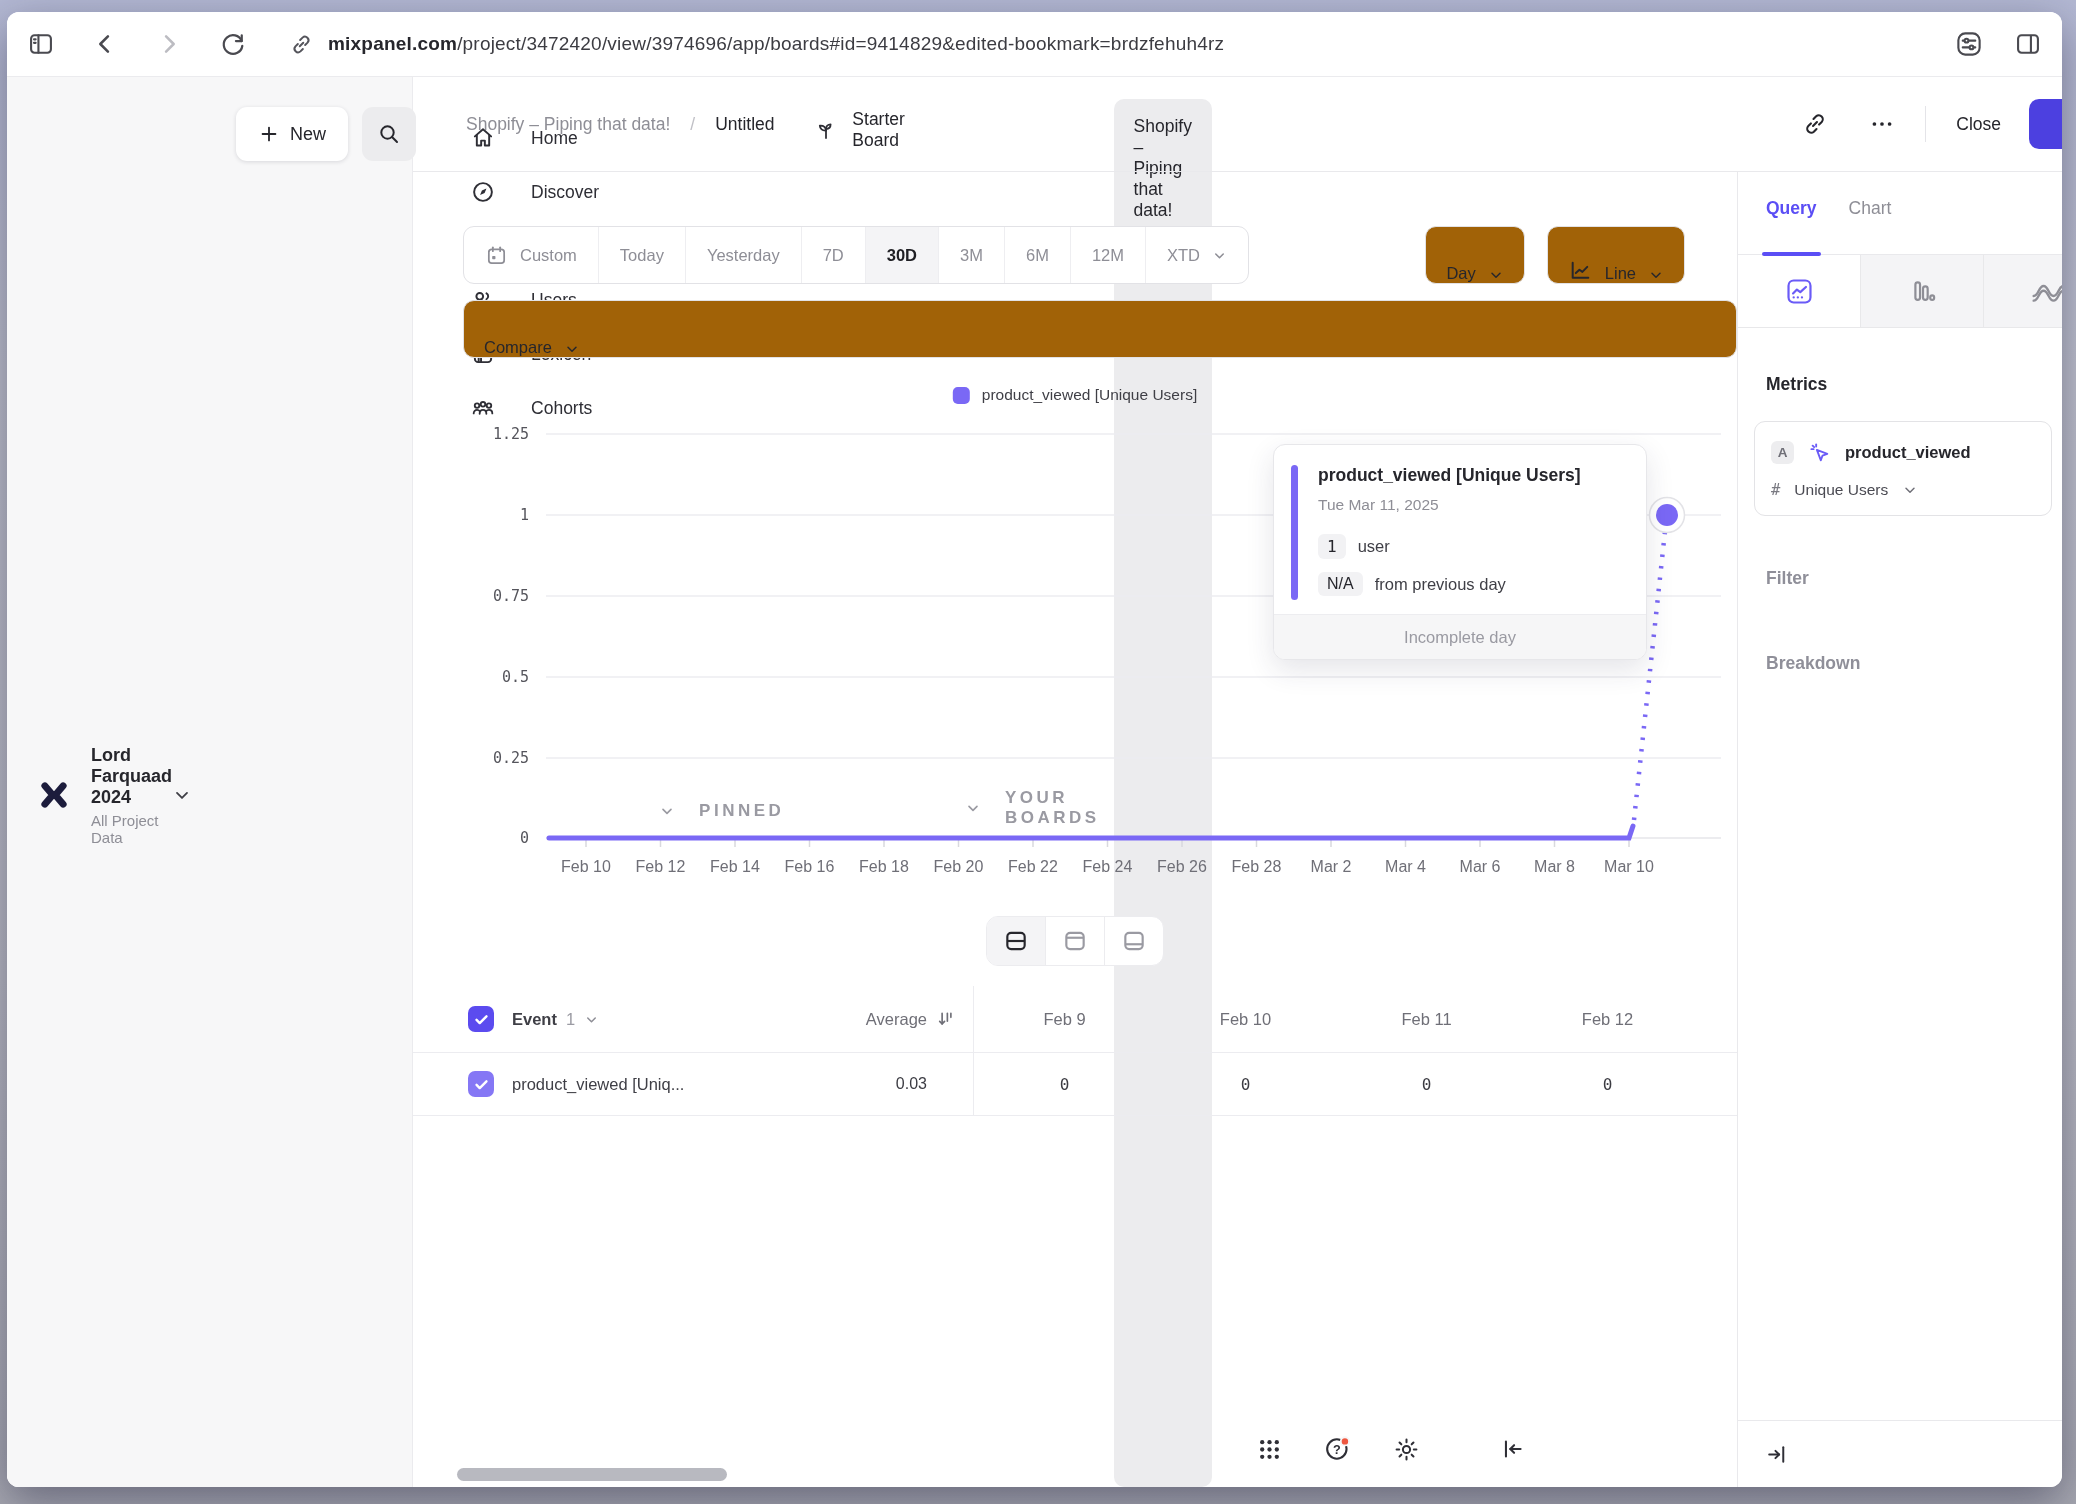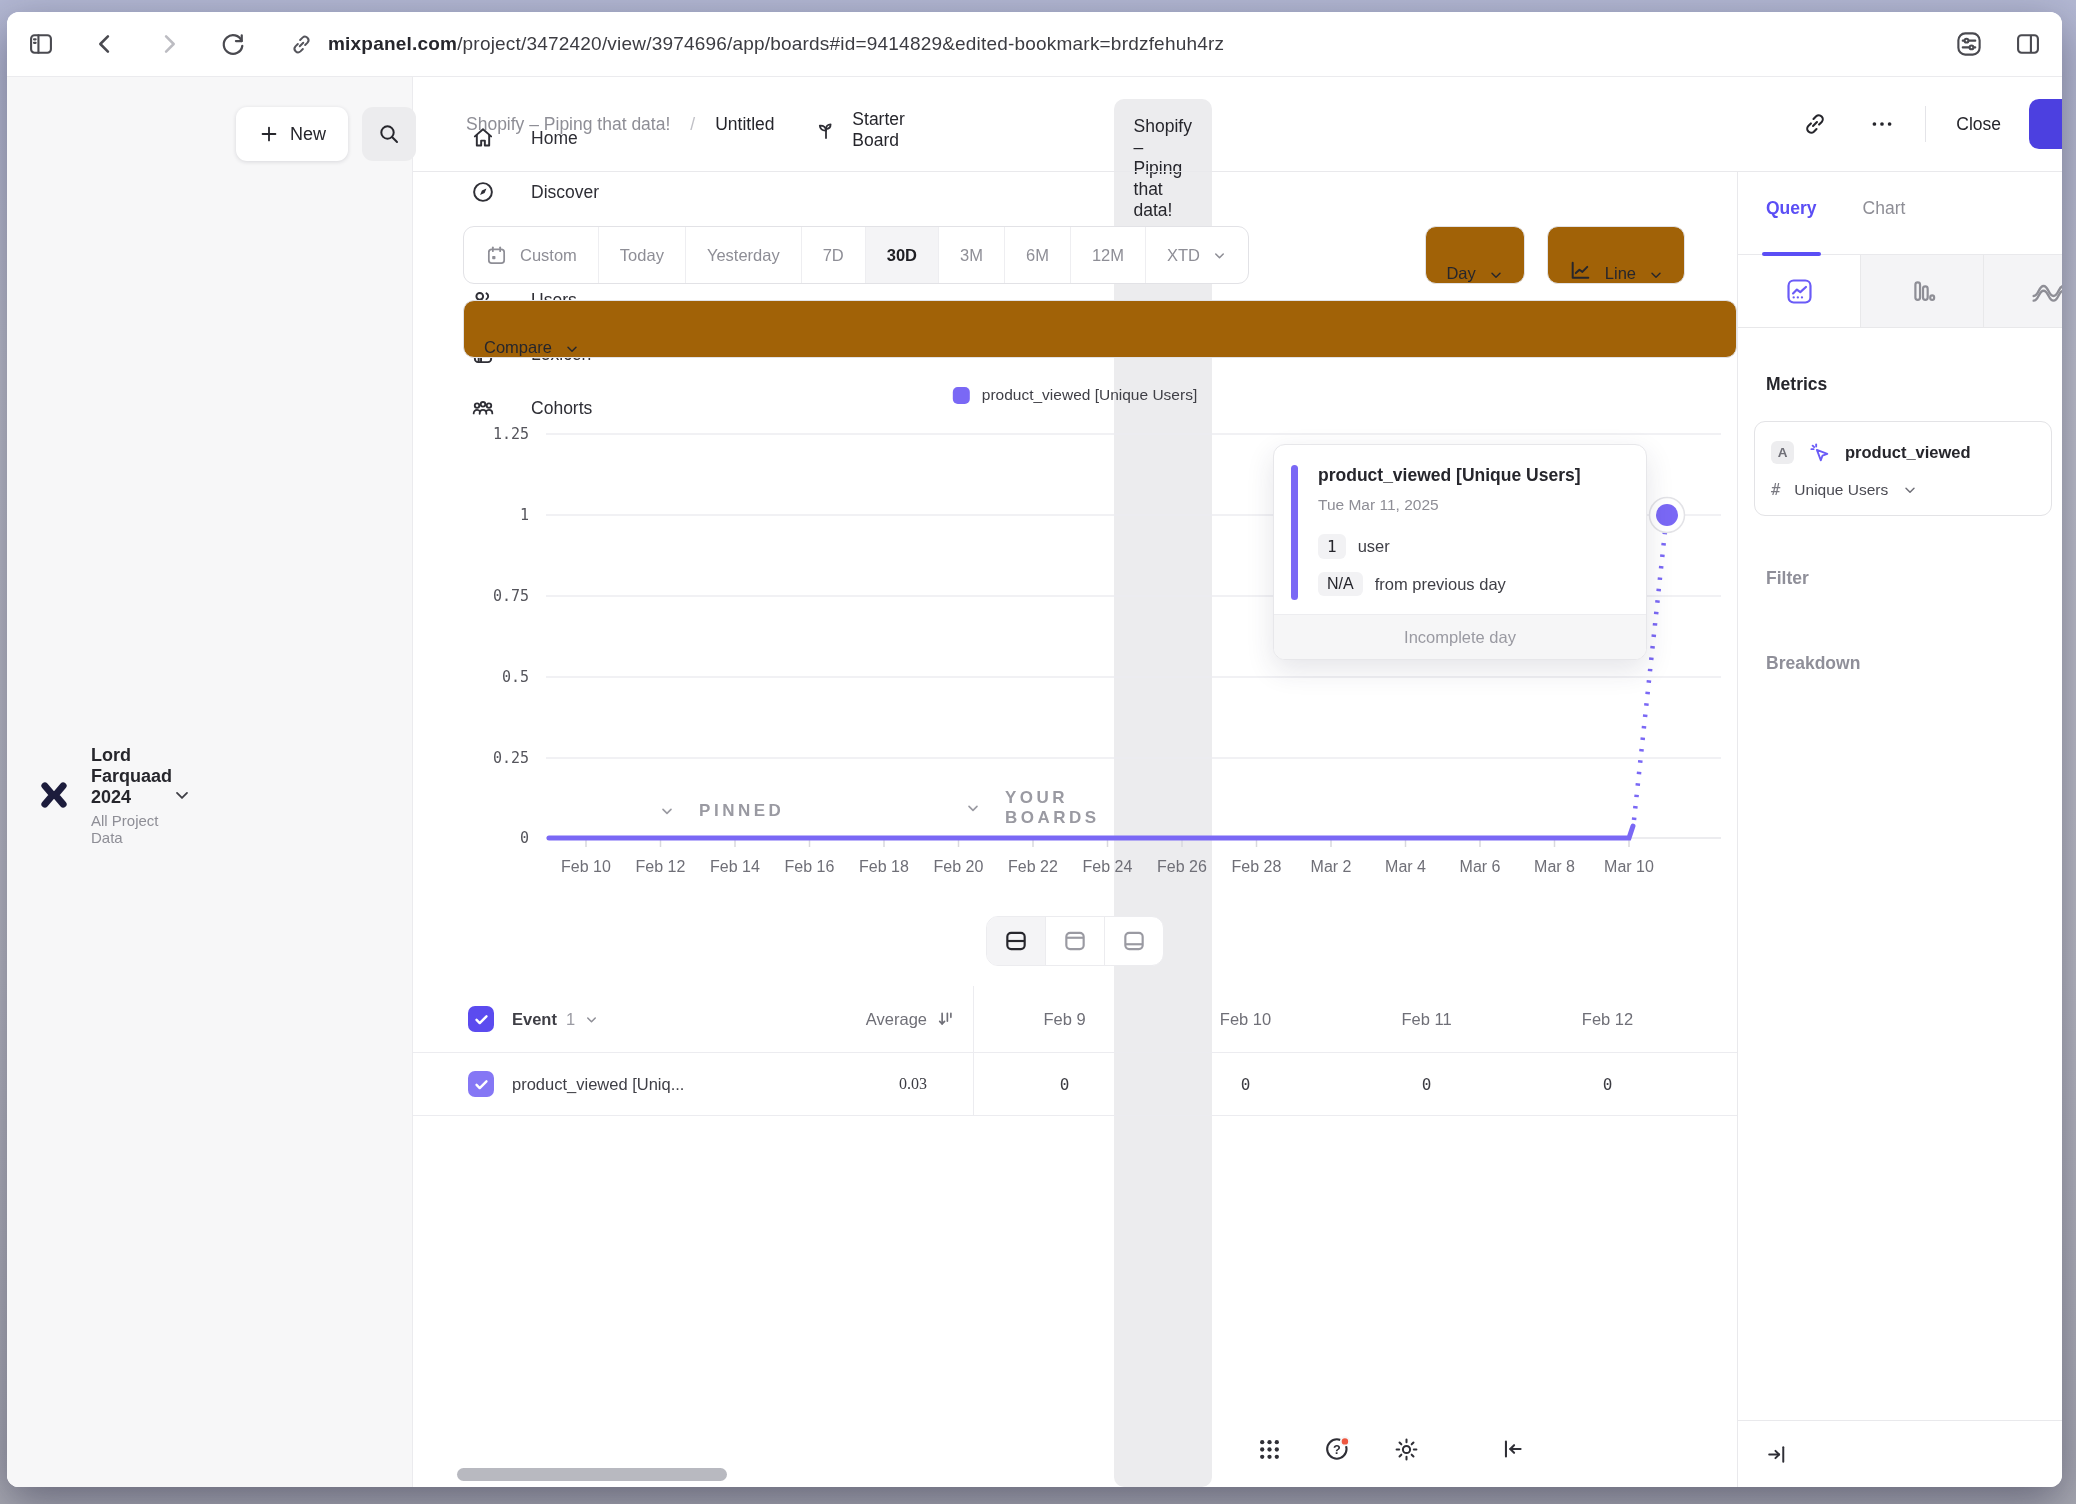--- a/index.html
+++ b/index.html
@@ -88,27 +88,27 @@
   .t-hdr .t-left,.t-hdr .t-day{height:66px}
   .t-body .t-left,.t-body .t-day{height:62px}
   .t-day{width:181px;flex:0 0 181px;display:flex;align-items:center;justify-content:center}
   .t-sep{border-left:1px solid #ececf0}
   .cbx{width:26px;height:26px;border-radius:7px;display:flex;align-items:center;justify-content:center;cursor:pointer}
   .cbx.hdr{background:#5b4bef}.cbx.row{background:#8577f5}
   .ev-hdr{margin-left:18px;font-size:16.5px;font-weight:700;color:#3f3f46;display:flex;align-items:center;gap:9px;cursor:pointer}
   .ev-count{font-weight:400;color:#9b9ba3}
   .avg-hdr{margin-left:auto;display:flex;align-items:center;gap:9px;padding-right:16px;font-size:16.5px;color:#6f6f77;cursor:pointer}
   .row-name{margin-left:18px;font-size:16.5px;color:#3f3f46}
-  .row-avg{margin-left:auto;padding-right:46px;font-family:Liberation Serif, serif;font-size:16px;color:#3c3c43}
+  .row-avg{margin-left:auto;padding-right:46px;font-family:Liberation Sans, sans-serif;font-size:16px;color:#3c3c43}
   .cell-val{font-family:"DejaVu Sans Mono",monospace;font-size:16px;color:#3c3c43}
   .hdr-day{font-size:16.5px;color:#6f6f77}
   .h-scrollbar{position:absolute;left:44px;bottom:6px;width:270px;height:13px;border-radius:7px;background:#b8b9c0;cursor:pointer}
   
   .query-panel{width:324px;flex:0 0 324px;border-left:1px solid #e9e9ec;display:flex;flex-direction:column}
-  .qp-tabs{display:flex;gap:46px;padding:26px 0 0 28px;border-bottom:1px solid #e9e9ec;height:56px;box-sizing:content-box}
+  .qp-tabs{display:flex;gap:32px;padding:26px 0 0 28px;border-bottom:1px solid #e9e9ec;height:56px;box-sizing:content-box}
   .qp-tab{font-size:17.5px;color:#8e8e96;cursor:pointer;position:relative;padding-bottom:20px}
   .qp-tab.active{color:#5b4ef5;font-weight:700}
   .qp-tab.active::after{content:"";position:absolute;left:-4px;right:-4px;bottom:-2px;height:4px;border-radius:3px;background:#5b4ef5}
   .ct-strip{display:flex;height:72px;border-bottom:1px solid #e8e8ea;background:#f4f4f6}
   .ct-cell{width:122px;flex:0 0 122px;display:flex;align-items:center;justify-content:center;border-right:1px solid #e8e8ea;cursor:pointer}
   .ct-cell.active{background:#fff}
   .ct-cell.last{flex:1;width:auto;border-right:none;overflow:hidden}
   .qp-h{margin:46px 0 0 28px;font-size:17.5px;font-weight:700;color:#26262c}
   .qp-h.dim{color:#8f8f99}
   .metric-card{margin:26px 10px 0 16px;border:1px solid #e3e3e6;border-radius:11px;padding:18px 16px 16px 16px}

